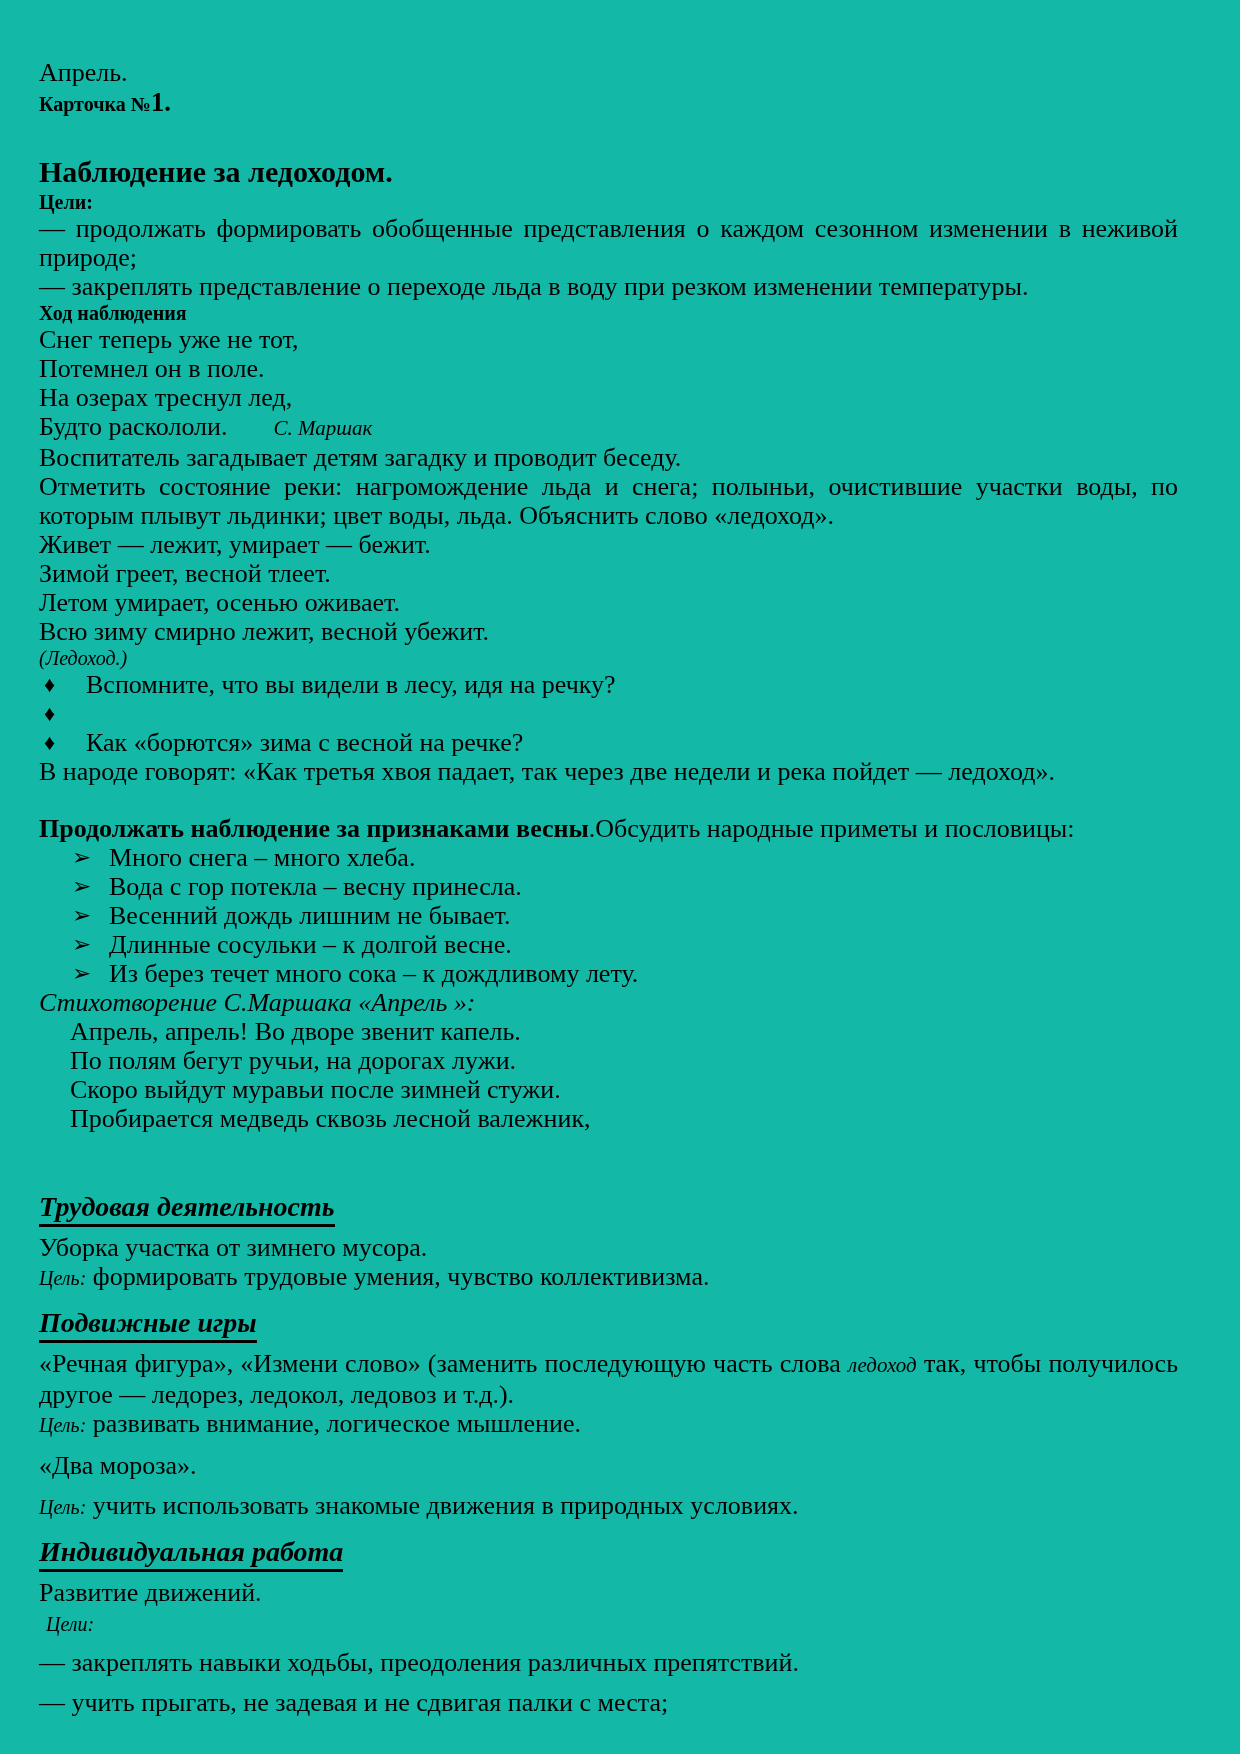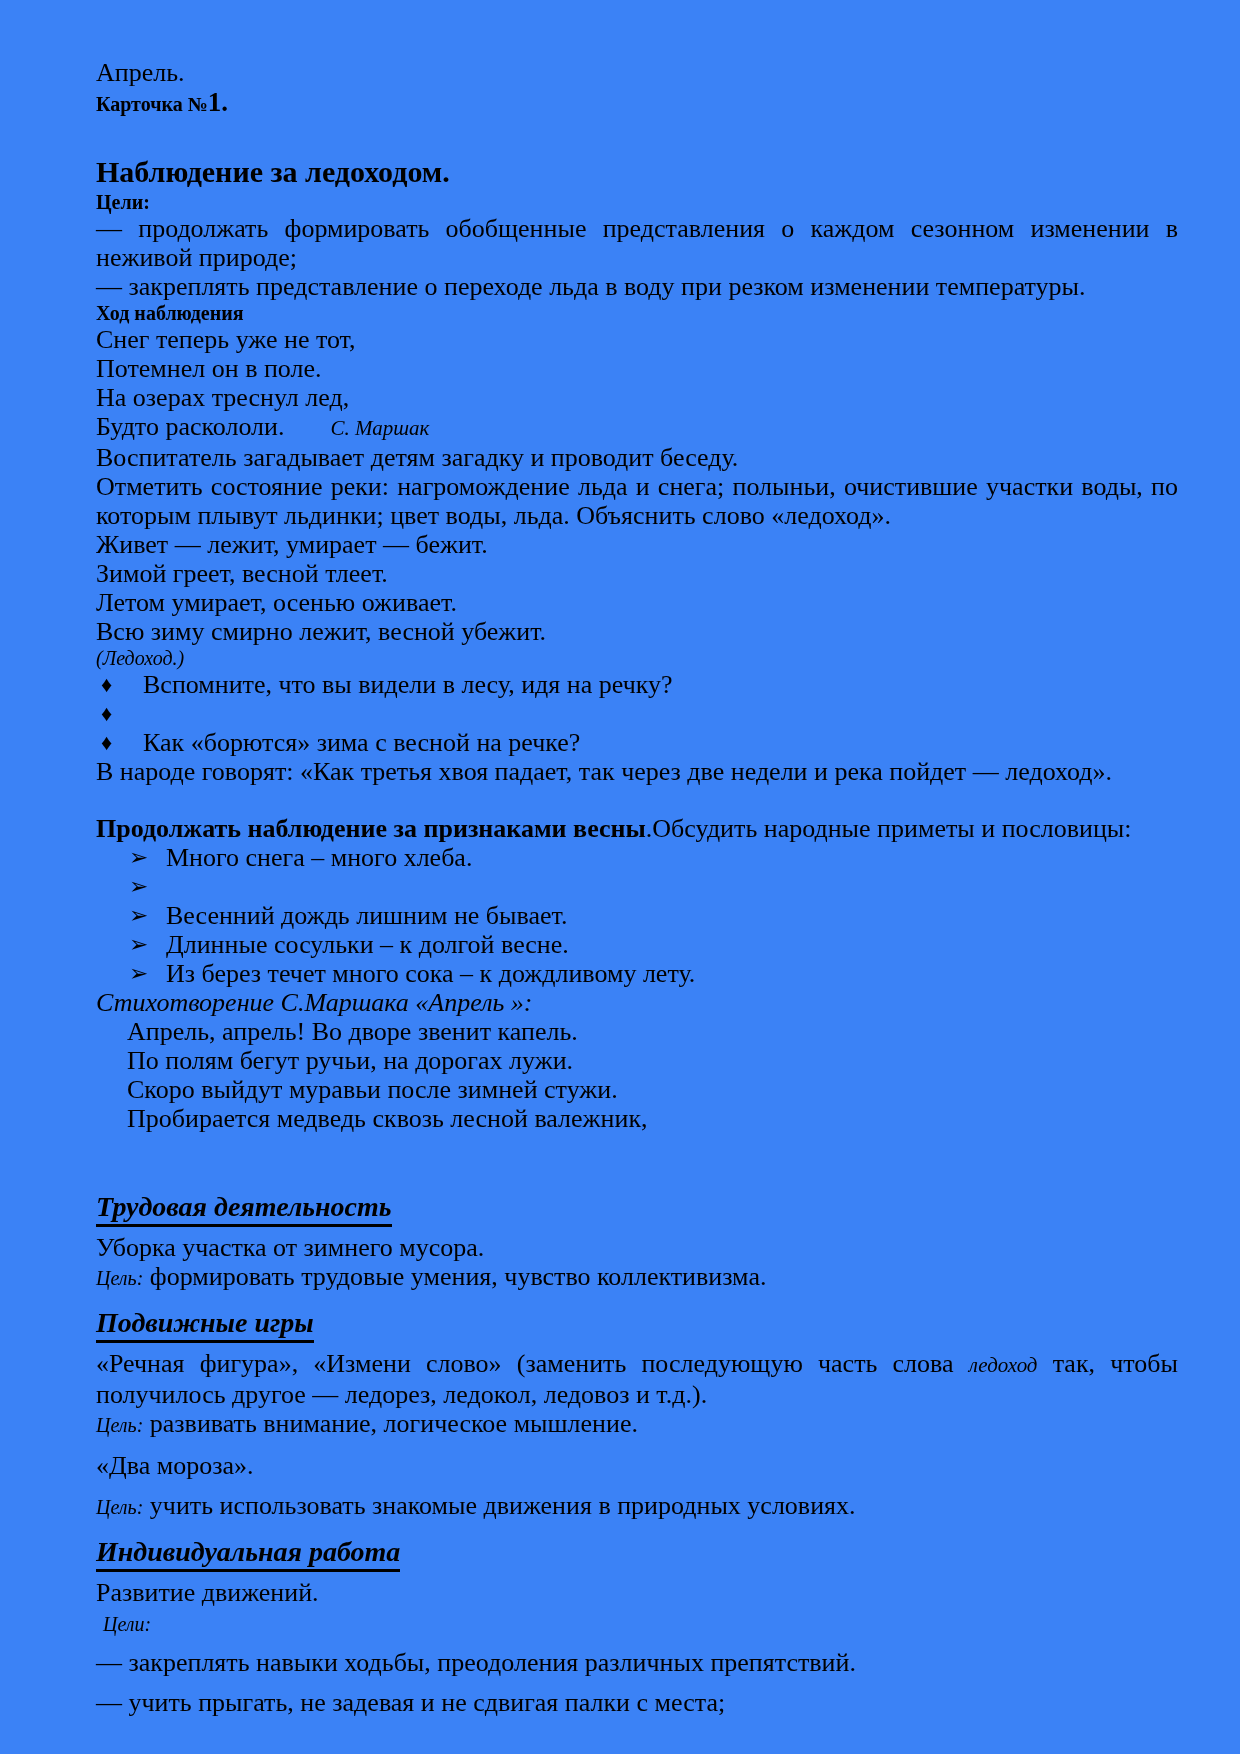--- a/index.html
+++ b/index.html
@@ -1,22 +1,22 @@
 <!DOCTYPE html>
 <html><head>
 <meta charset="utf-8">
 <style>
   html, body { margin: 0; padding: 0; background: #888; }
   .page {
     width: 1240px;
     height: 1754px;
     margin: 0 auto;
-    background: #3b82f6;
+    background: #14b8a6;
     box-sizing: border-box;
-    padding: 58px 62px 40px 96px;
+    padding: 58px 62px 40px 39px;
     font-family: "Liberation Serif", "DejaVu Serif", serif;
     color: #000;
     overflow: hidden;
   }
   p { margin: 0; }
   .t   { font-size: 26px; line-height: 29px; }
   .just{ text-align: justify; }
   .sm  { font-size: 20px; line-height: 24px; }
   .b   { font-weight: bold; }
   .it  { font-style: italic; }
@@ -90,20 +90,21 @@
   <div class="sp28"></div>
 
   <p class="t just"><span class="b">Продолжать наблюдение за признаками весны</span><span>.Обсудить народные приметы и пословицы:</span></p>
 
   <div class="prow">
       <span class="pbul">➢</span>
       <span>Много снега – много хлеба.</span>
     </div>
   <div class="prow">
       <span class="pbul">➢</span>
+      <span>Вода с гор потекла – весну принесла.</span>
     </div>
   <div class="prow">
       <span class="pbul">➢</span>
       <span>Весенний дождь лишним не бывает.</span>
     </div>
   <div class="prow">
       <span class="pbul">➢</span>
       <span>Длинные сосульки – к долгой весне.</span>
     </div>
   <div class="prow">

